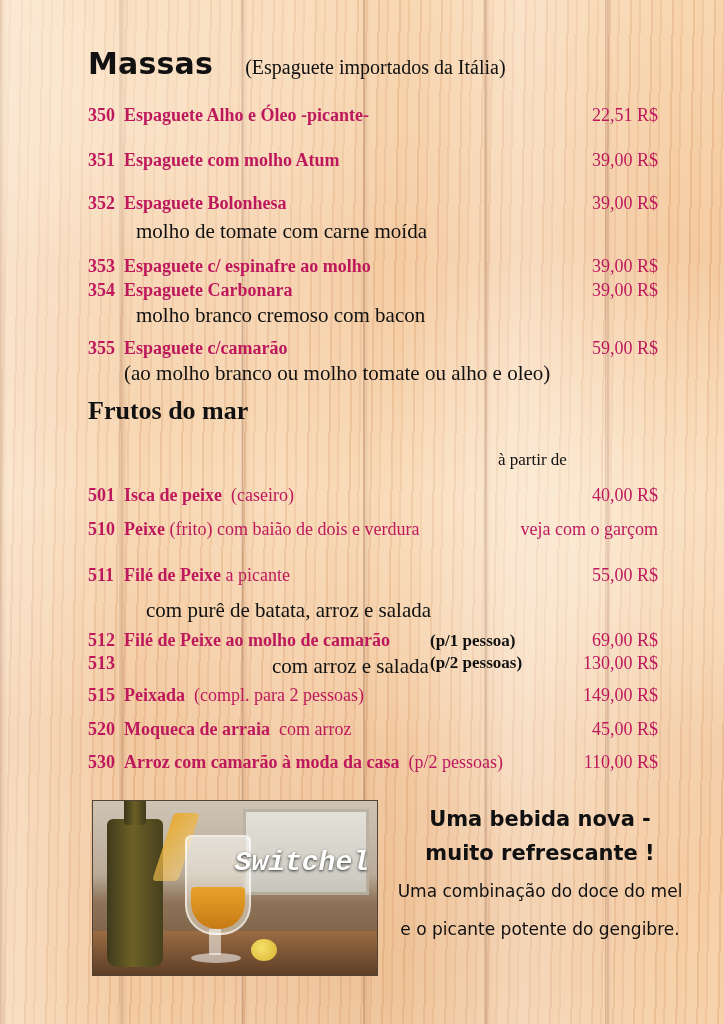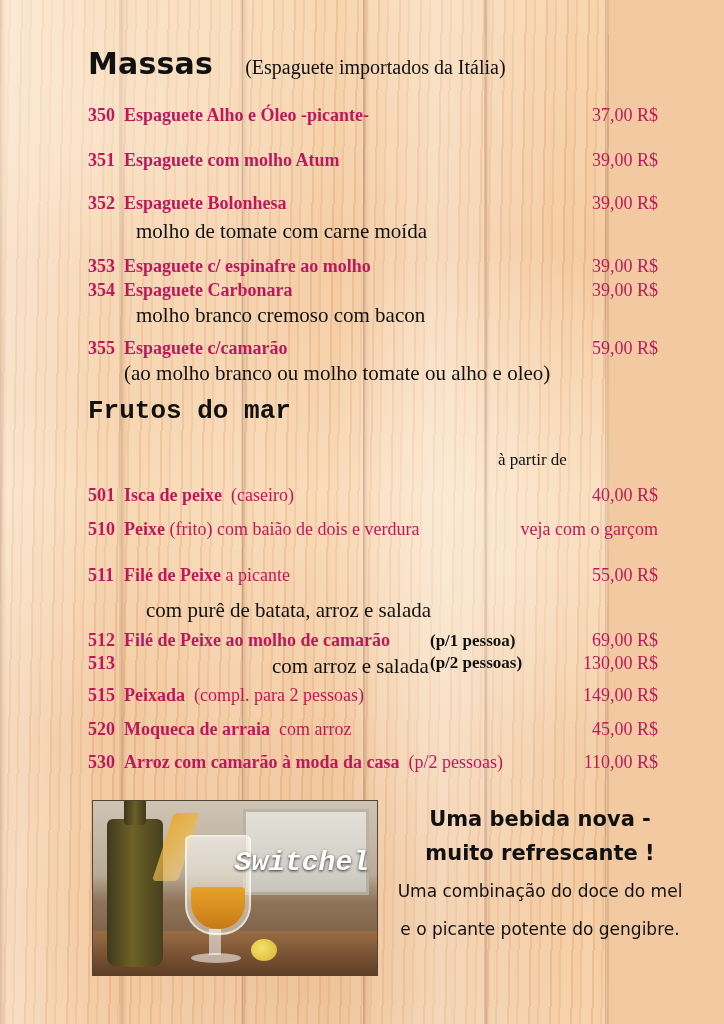--- a/index.html
+++ b/index.html
@@ -54,21 +54,21 @@
     position: absolute;
     top: 0;
     bottom: 0;
     width: 4px;
     background: linear-gradient(90deg, rgba(255,255,255,0.35), rgba(160,95,50,0.28), rgba(255,255,255,0.18));
     opacity: .75;
   }
 
   .page {
     position: relative;
-    width: 609px;
+    width: 724px;
     height: 1024px;
   }
 
   
   .section-massas {
     position: absolute;
     left: 88px;
     top: 46px;
     display: flex;
     align-items: baseline;
@@ -83,21 +83,21 @@
   .massas-sub {
     font-family: "Liberation Serif", serif;
     font-size: 20px;
     color: #111;
     margin-left: 32px;
   }
   .section-frutos {
     position: absolute;
     left: 88px;
     top: 396px;
-    font-family: Liberation Mono, monospace;
+    font-family: Liberation Serif, serif;
     font-weight: bold;
     font-size: 26px;
     color: #111;
   }
 
   
   .row {
     position: absolute;
     left: 88px;
     width: 570px;
@@ -291,21 +291,21 @@
   <div class="plank-line" style="left:484px"></div>
   <div class="plank-line" style="left:606px"></div>
 
   <div class="section-massas">
     <span class="massas-title">Massas</span>
     <span class="massas-sub">(Espaguete importados da Itália)</span>
   </div>
 
   <div class="row" style="top:105px">
     <span class="code">350</span><span class="name">Espaguete  Alho e Óleo  -picante-</span>
-    <span class="price">37,00 R$</span>
+    <span class="price">22,51 R$</span>
   </div>
 
   <div class="row" style="top:150px">
     <span class="code">351</span><span class="name">Espaguete com molho Atum</span>
     <span class="price">39,00 R$</span>
   </div>
 
   <div class="row" style="top:193px">
     <span class="code">352</span><span class="name">Espaguete Bolonhesa</span>
     <span class="price">39,00 R$</span>

